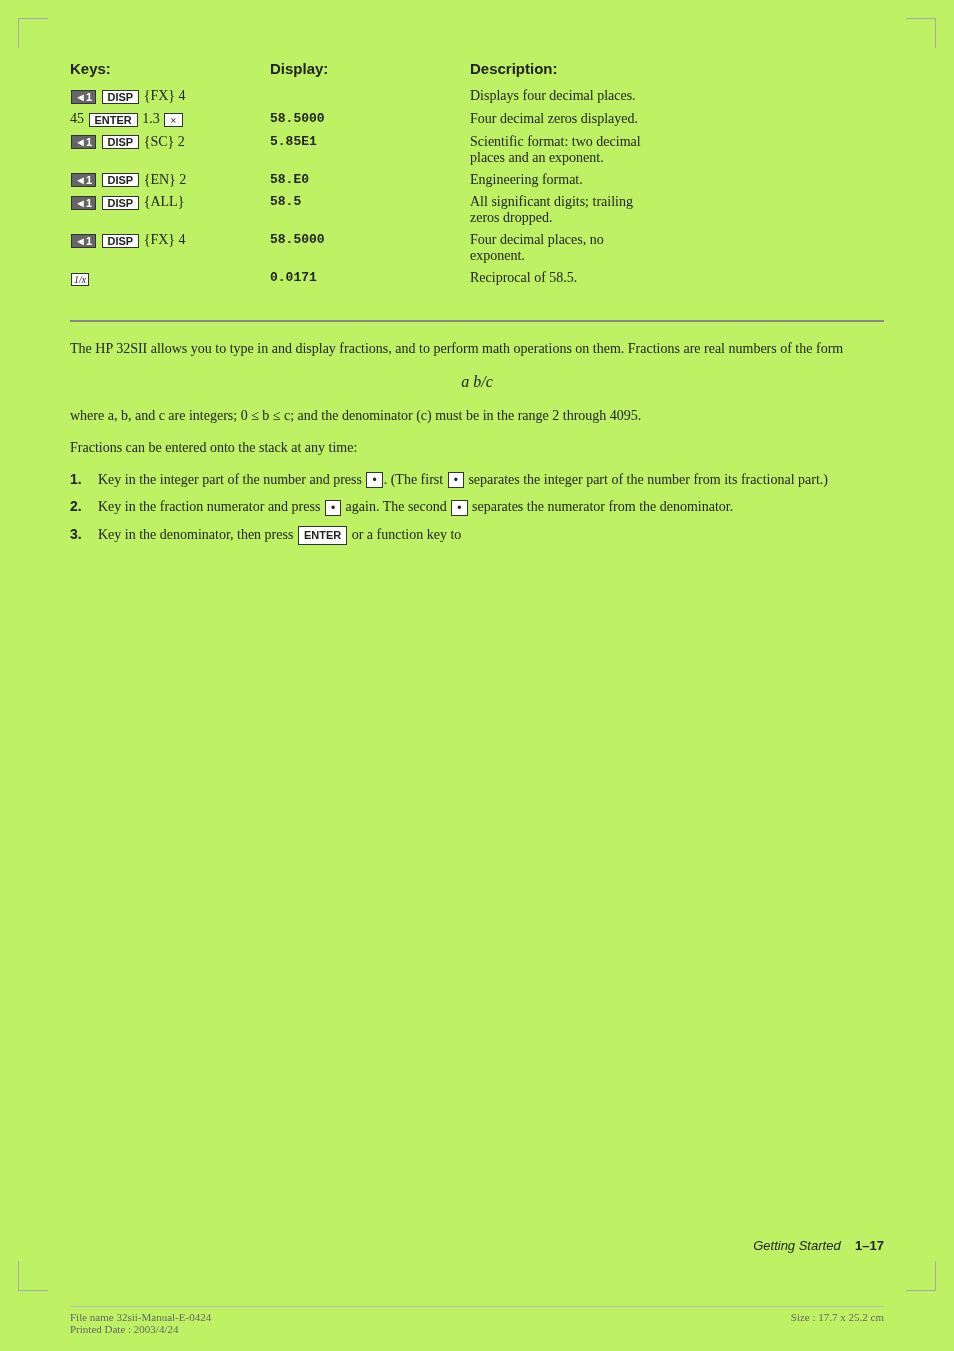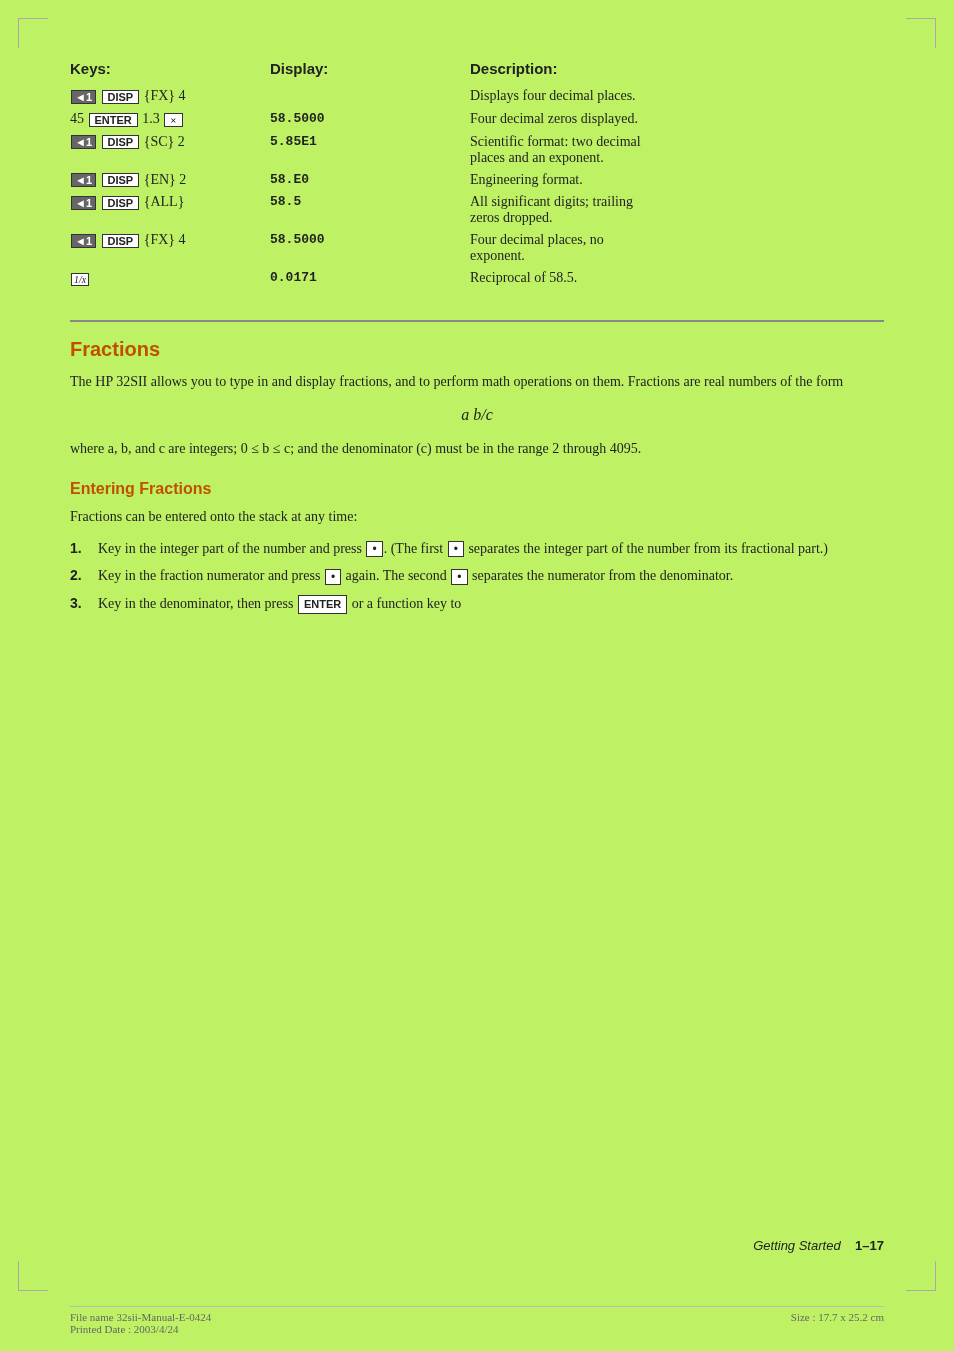--- a/index.html
+++ b/index.html
@@ -294,29 +294,27 @@
           </td>
           <td><span class="display-val">0.0171</span></td>
           <td>Reciprocal of 58.5.</td>
         </tr>
 
       </tbody>
     </table>
 
     <hr class="section-divider">
 
-    <div class="section-title">Fractions</div>
 
     <p class="body-text">The HP 32SII allows you to type in and display fractions, and to perform math operations on them. Fractions are real numbers of the form</p>
 
     <div class="formula-center">a b/c</div>
 
     <p class="body-text">where a, b, and c are integers; 0 ≤ b ≤ c; and the denominator (c) must be in the range 2 through 4095.</p>
 
-    <div class="section-subtitle">Entering Fractions</div>
 
     <p class="body-text">Fractions can be entered onto the stack at any time:</p>
 
     <ol class="numbered-list">
       <li>
         <span class="num">1.</span>
         <span class="li-text">
           Key in the integer part of the number and press
           <span class="key-dot">•</span>.
           (The first

